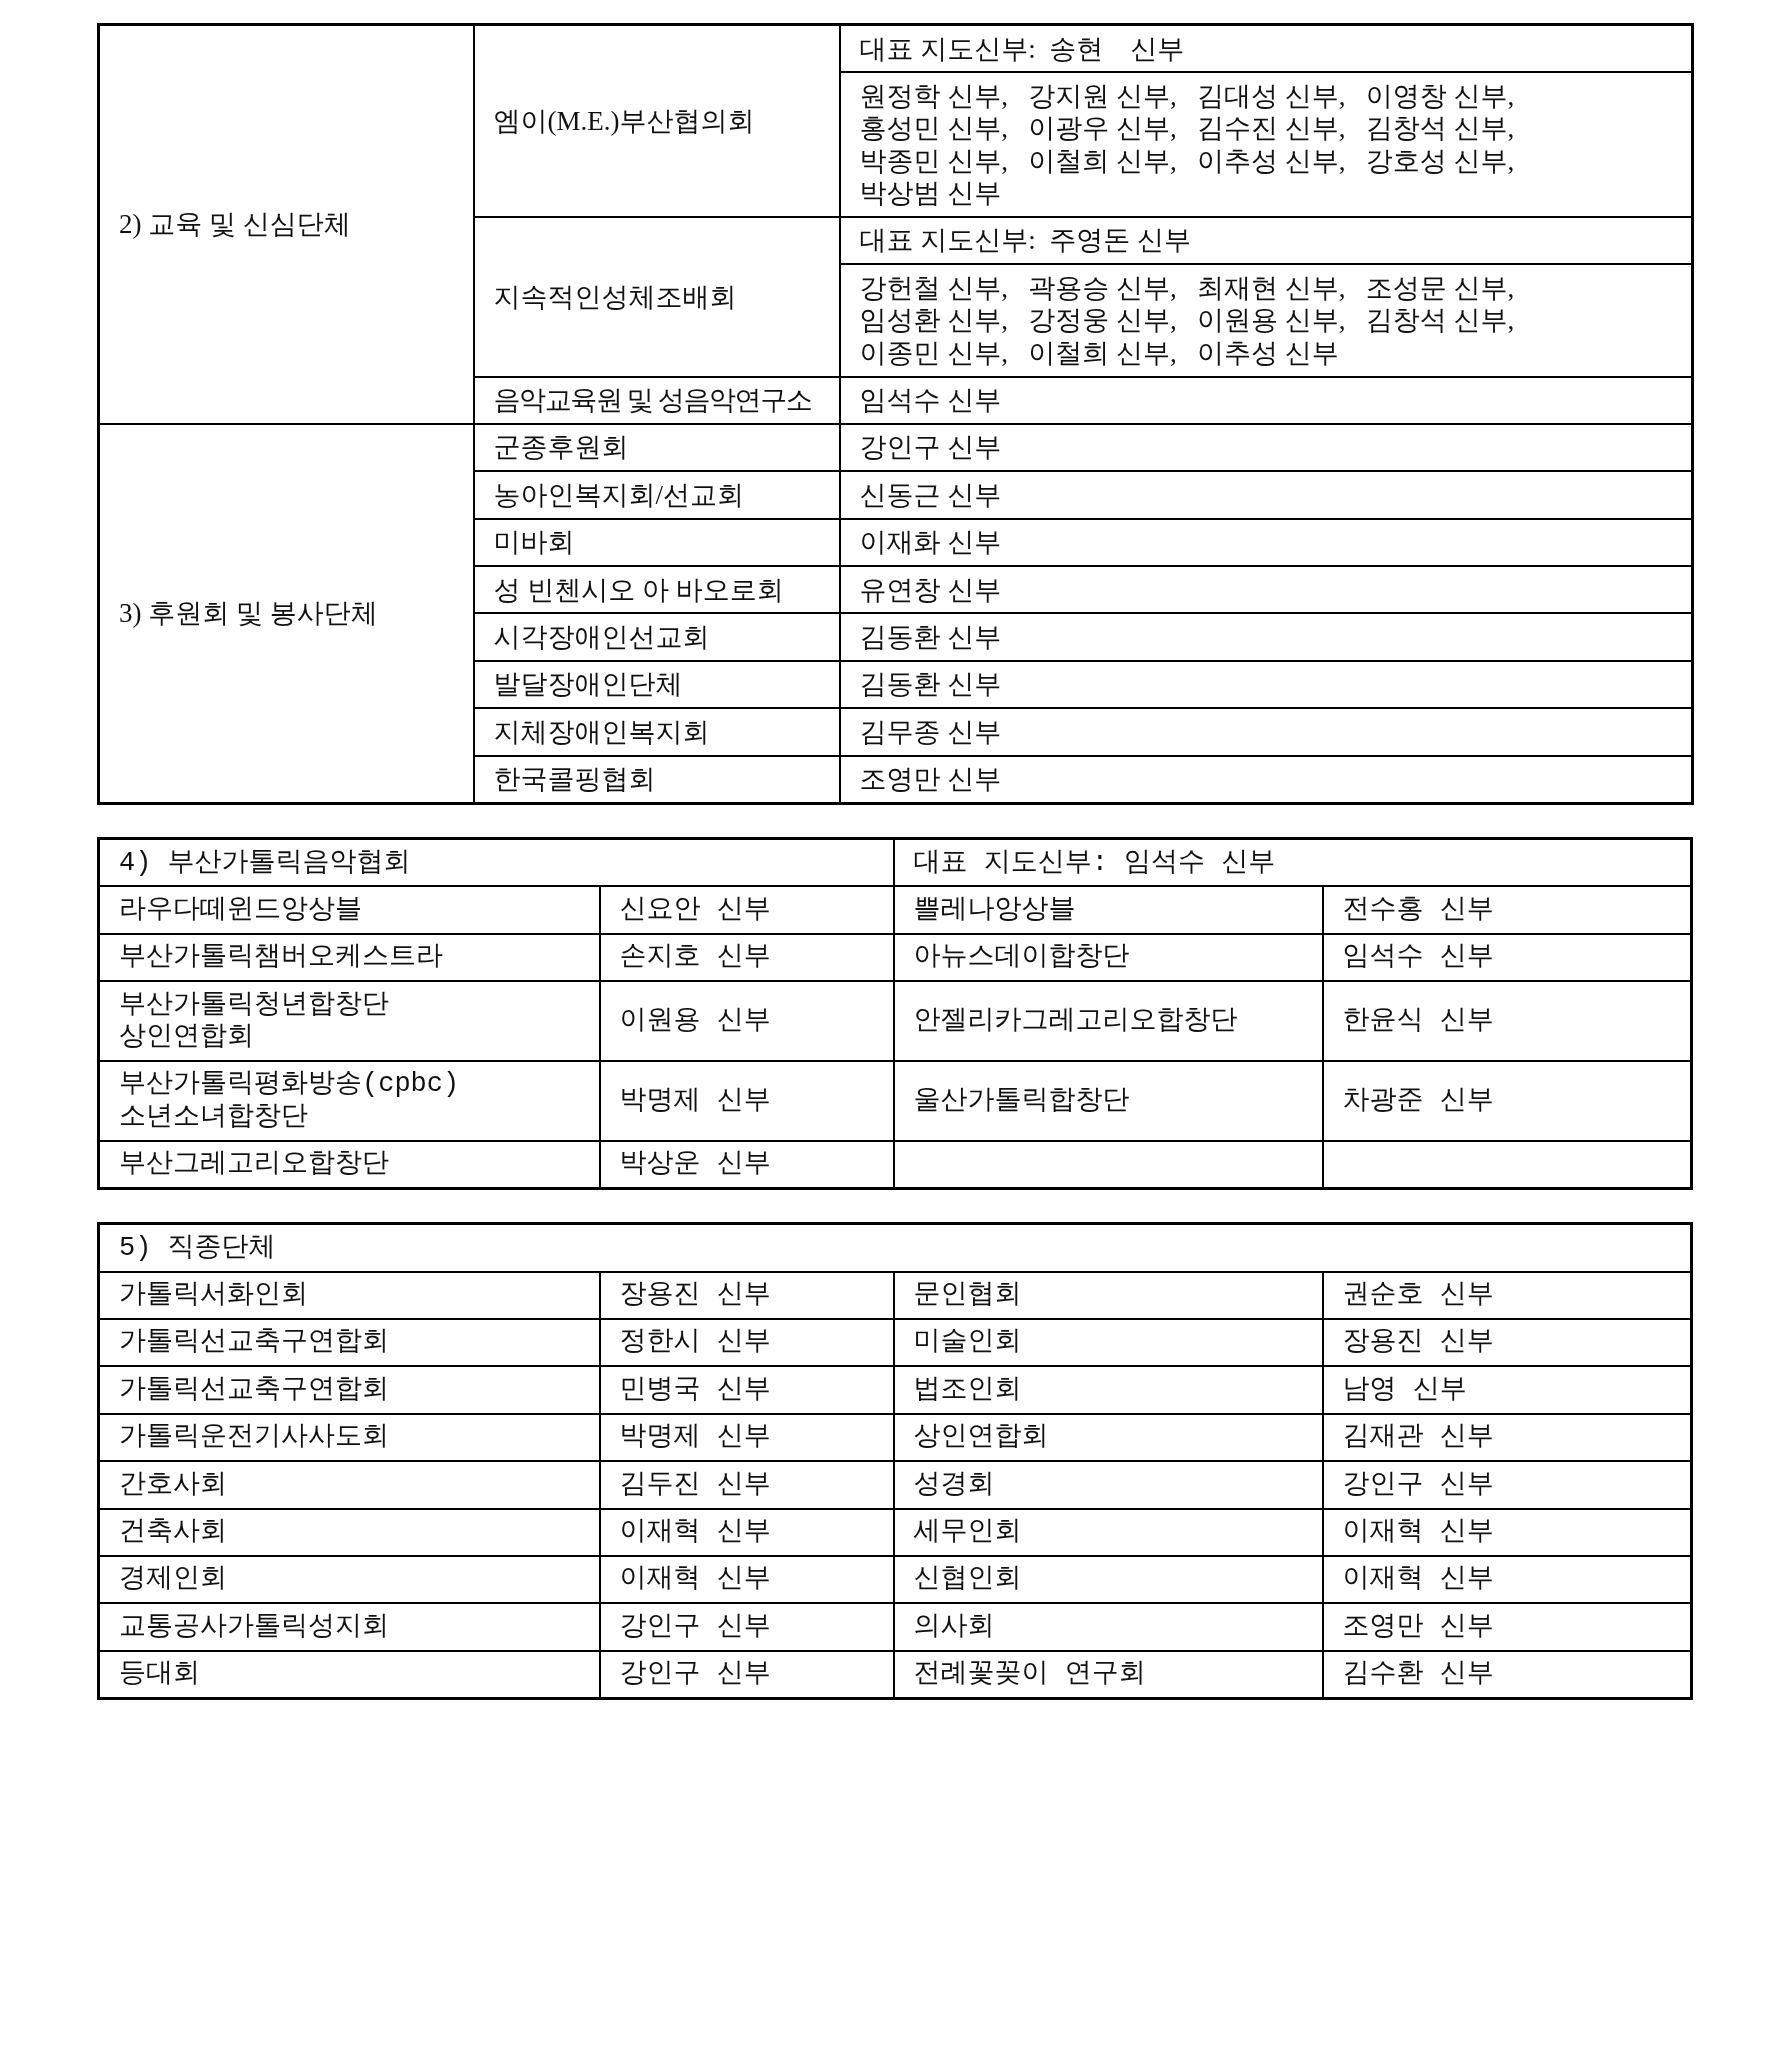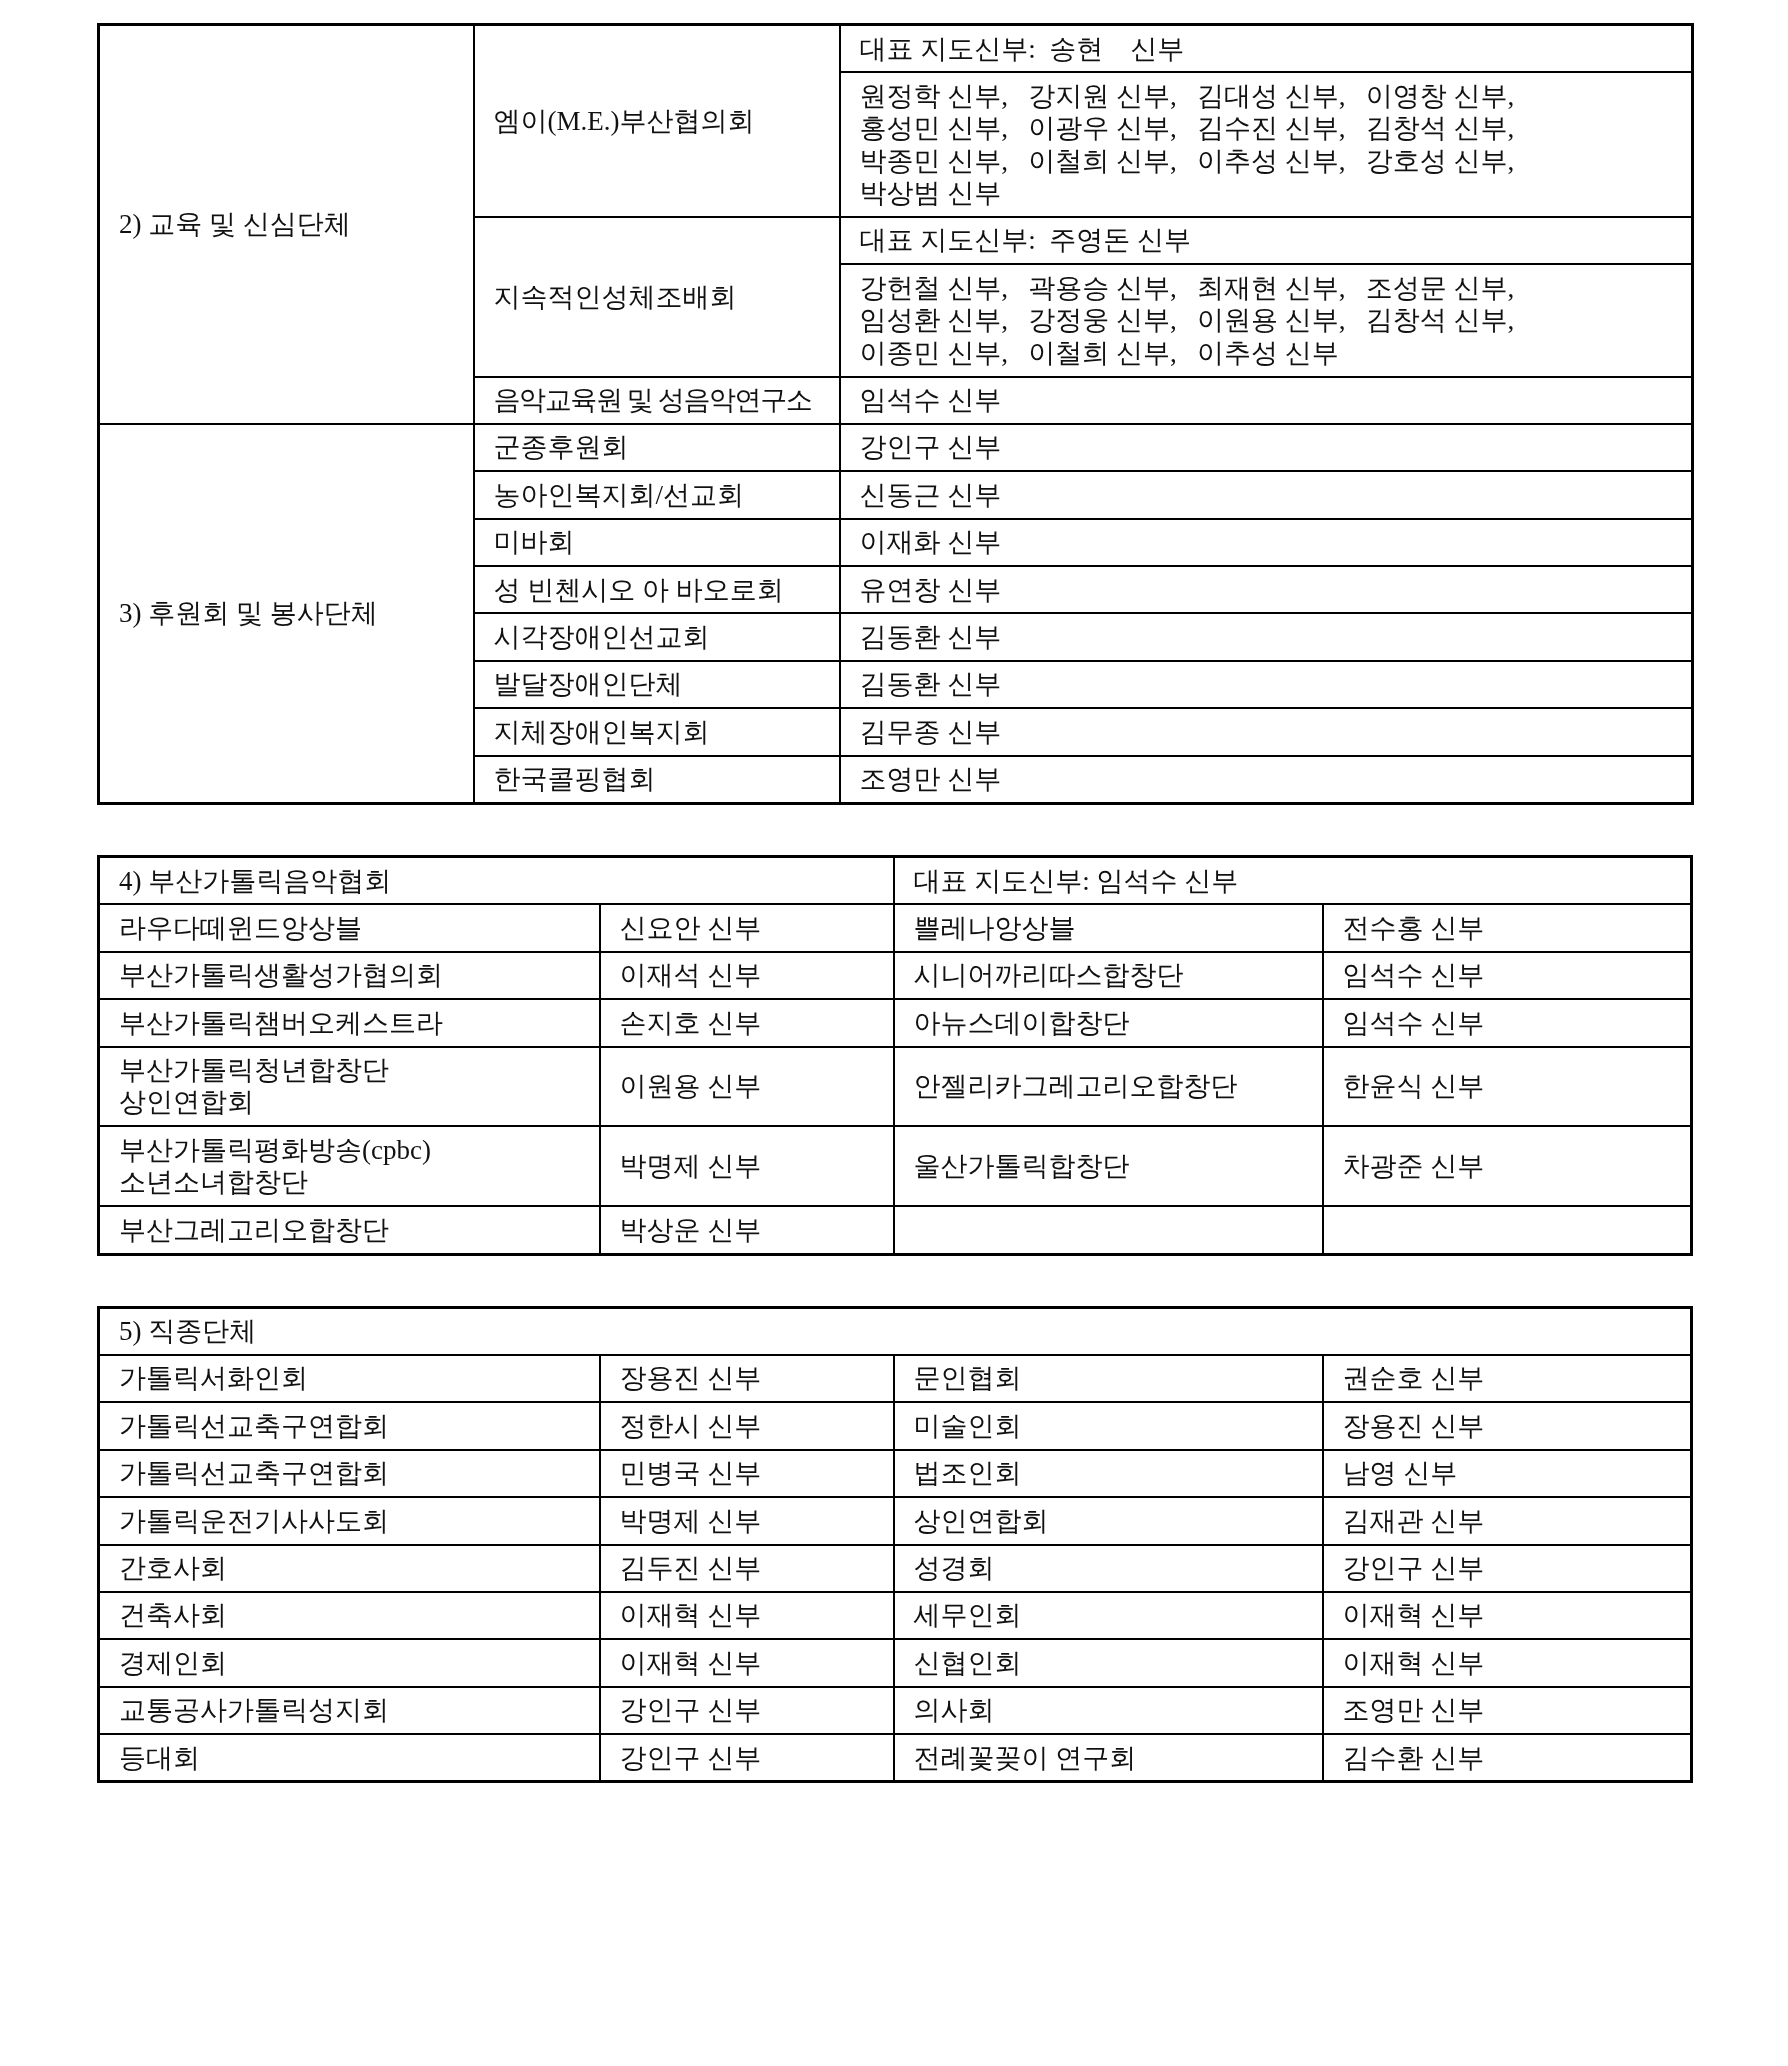--- a/index.html
+++ b/index.html
@@ -34,21 +34,21 @@
     text-align: left;
     white-space: pre-wrap;
     word-break: keep-all;
     overflow: hidden;
   }
   td.cat { padding-left: 14.4px; }
   td.hdr { padding-left: 14.4px; }
   td.members { line-height: 1.78; }
   td.tight { letter-spacing: -1.4px; padding-left: 8.7px; padding-right: 2.9px; border-radius: 9px; }
   td.dsplit { border-left: 6.5px double #000000; }
-  .mt { margin-top: 50px; }
+  .mt { margin-top: 32px; font-family: Liberation Mono, monospace; }
 </style>
 </head>
 <body>
 
 <div class="page">
 
   <table class="tbl">
     <colgroup>
       <col style="width:375px">
         <col style="width:366px">
@@ -128,26 +128,20 @@
         <td class="hdr" colspan="2">4) 부산가톨릭음악협회</td>
         <td class="hdr dsplit" colspan="2">대표 지도신부: 임석수 신부</td>
       </tr>
     <tr>
           <td>라우다떼윈드앙상블</td>
           <td>신요안 신부</td>
           <td class="dsplit">쁠레나앙상블</td>
           <td>전수홍 신부</td>
         </tr>
         <tr>
-          <td>부산가톨릭생활성가협의회</td>
-          <td>이재석 신부</td>
-          <td class="dsplit">시니어까리따스합창단</td>
-          <td>임석수 신부</td>
-        </tr>
-        <tr>
           <td>부산가톨릭챔버오케스트라</td>
           <td>손지호 신부</td>
           <td class="dsplit">아뉴스데이합창단</td>
           <td>임석수 신부</td>
         </tr>
         <tr>
           <td>부산가톨릭청년합창단
 상인연합회</td>
           <td>이원용 신부</td>
           <td class="dsplit">안젤리카그레고리오합창단</td>

